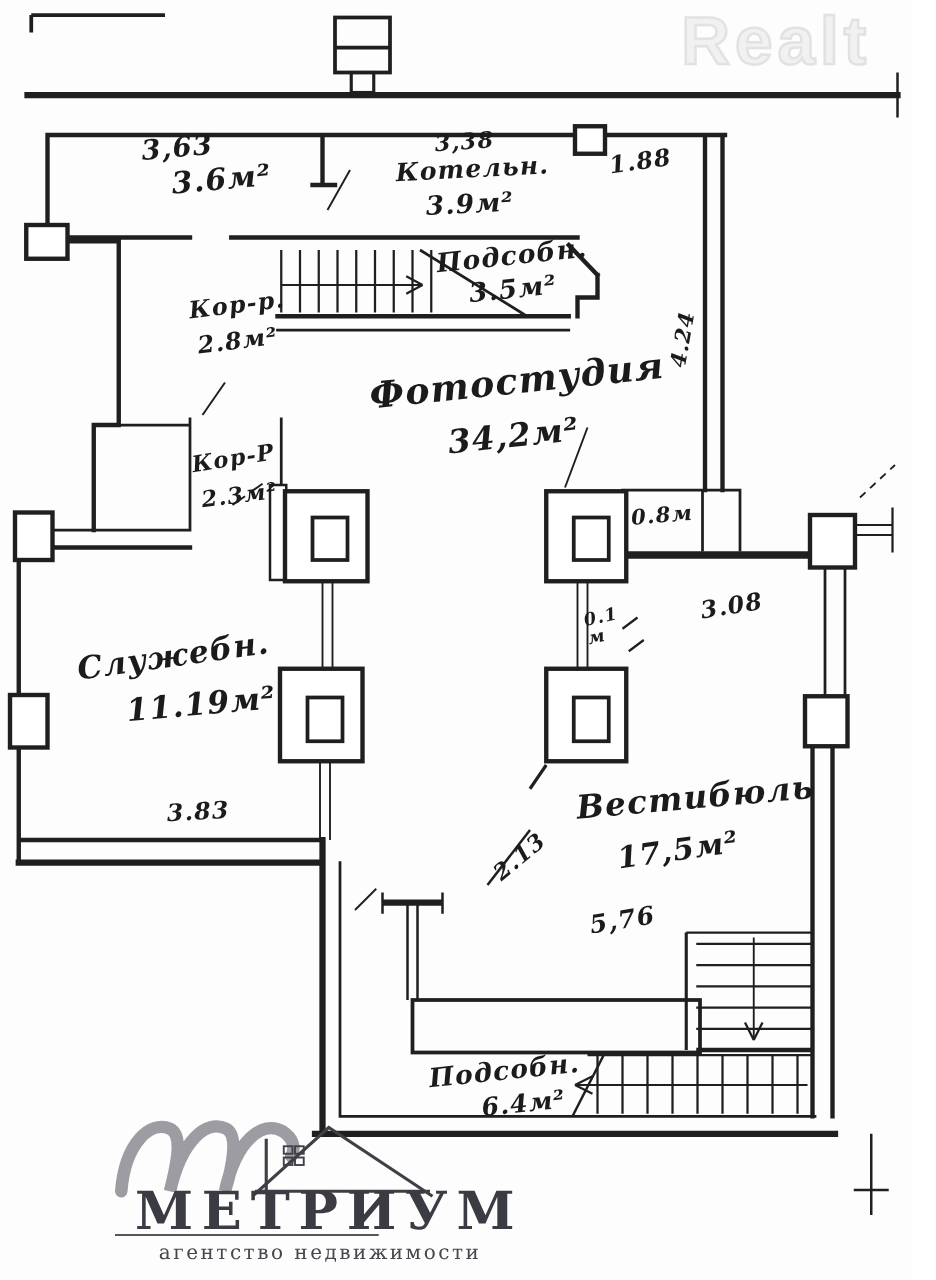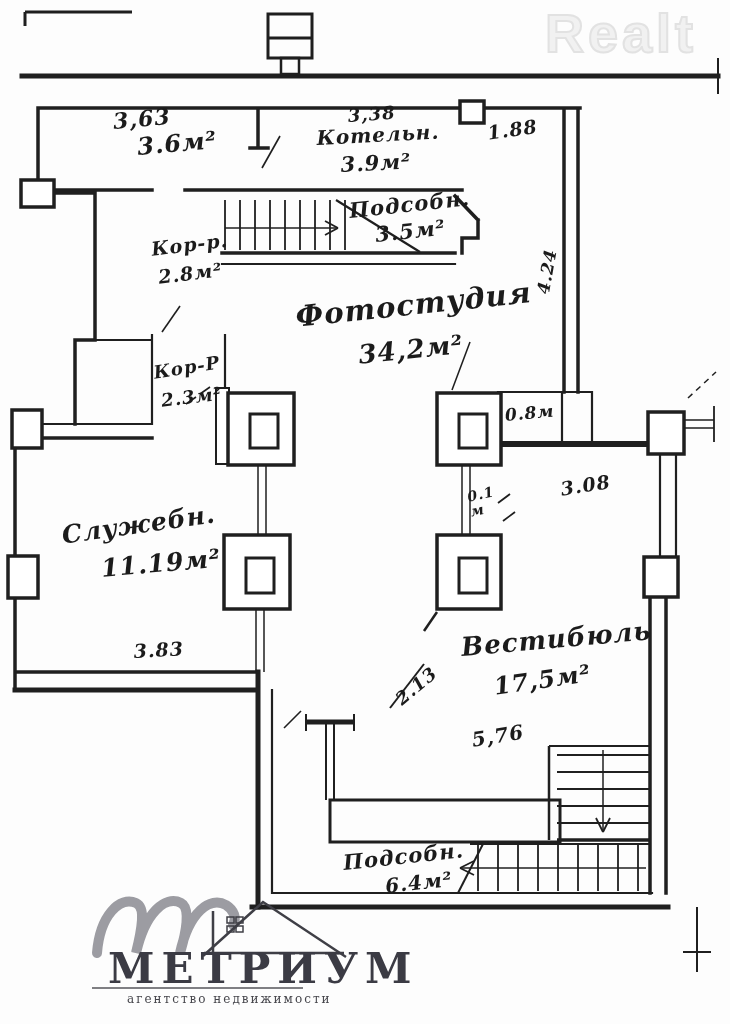--- a/index.html
+++ b/index.html
@@ -194,15 +194,15 @@
   <div class="lbl" style="left:460px;top:632px;font-size:26px;transform:rotate(-5deg);">Вестибюль</div>
   <div class="lbl" style="left:492px;top:672px;font-size:24px;transform:rotate(-8deg);">17,5м²</div>
 
   <div class="lbl" style="left:391px;top:693px;font-size:18px;transform:rotate(-40deg);">2.13</div>
   <div class="lbl" style="left:470px;top:728px;font-size:20px;transform:rotate(-9deg);">5,76</div>
 
   <div class="lbl" style="left:342px;top:850px;font-size:21px;transform:rotate(-6deg);">Подсобн.</div>
   <div class="lbl" style="left:384px;top:874px;font-size:20px;transform:rotate(-6deg);">6.4м²</div>
 
   <div class="logo-name" style="left:108px;top:944px;font-size:42px;">МЕТРИУМ</div>
-  <div class="logo-tagline" style="left:127px;top:992px;font-size:12px;">агентство недвижимости</div>
+  <div class="logo-tagline" style="left:127px;top:992px;font-size:16px;">агентство недвижимости</div>
 
 </div>
 
 </body></html>

